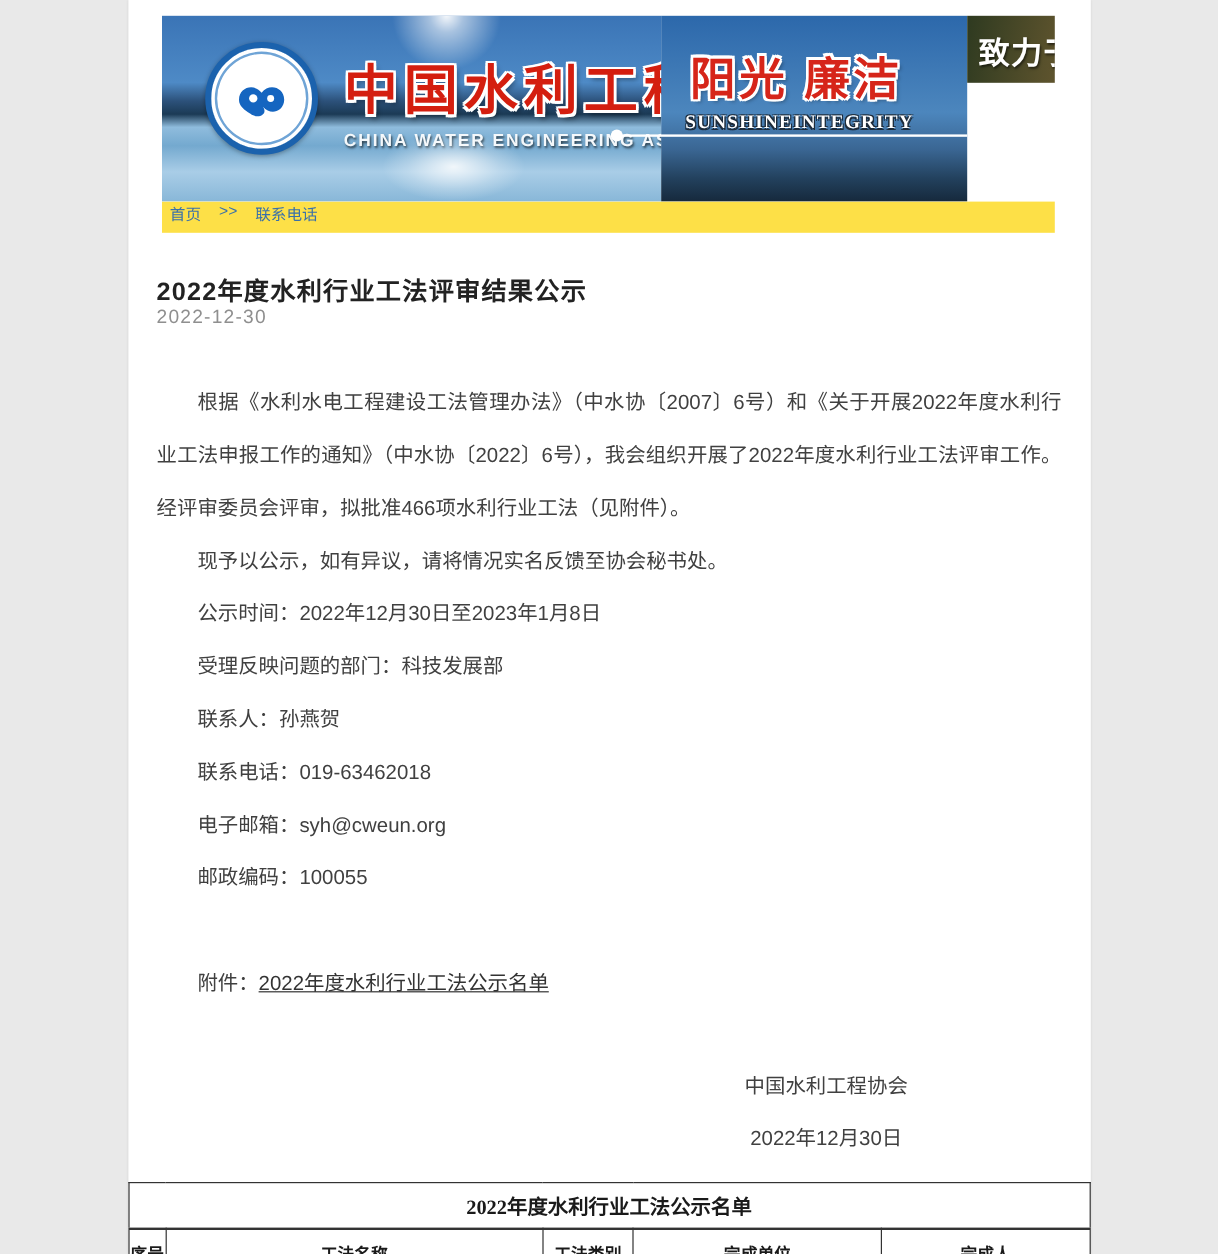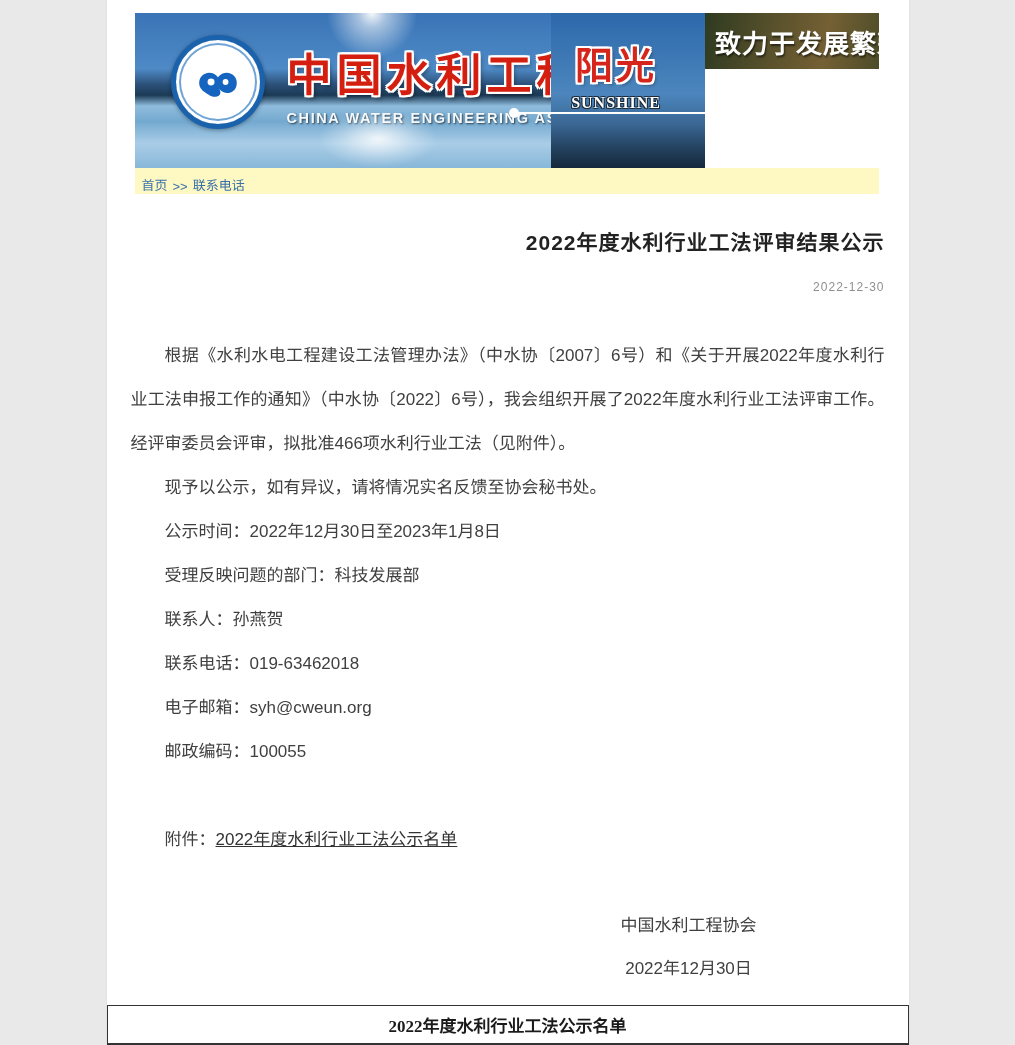--- a/index.html
+++ b/index.html
@@ -83,34 +83,34 @@
     display:flex; align-items:center;
   }
   .slogan {
     font-size:26px; font-weight:900; color:#fff; letter-spacing:1px;
     padding-left:10px; white-space:nowrap;
     text-shadow:1px 2px 2px rgba(0,0,0,.55);
   }
 
   
   .breadcrumb {
-    margin:0 30px 0 28px; height:26px; background:#fef9c3;
-    display:flex; align-items:flex-end; font-size:13px; gap:5px; padding-left:7px;
+    margin:0 30px 0 28px; height:26px; background:#fde047;
+    display:flex; align-items:flex-start; font-size:13px; gap:15px; padding-left:7px;
   }
   .breadcrumb a { color:#3a70a9; text-decoration:none; cursor:pointer; }
   .breadcrumb .sep { color:#3a70a9; }
 
   
   .article { padding:0 24px; }
   .article-title {
-    margin-top:32px; text-align:right;
+    margin-top:32px; text-align:left;
     font-size:21px; font-weight:700; color:#222; letter-spacing:1px;
   }
   .article-date {
-    margin-top:24px; text-align:right; font-size:12px; color:#8f8f8f; letter-spacing:1px;
+    text-align:left; font-size:16px; color:#8f8f8f; letter-spacing:1px;
   }
   .article-body { margin-top:40px; font-size:17px; color:#404040; }
   .para { text-indent:2em; line-height:44px; text-align:justify; }
   .attach-line { margin-top:44px; text-indent:2em; line-height:44px; }
   .attach-line a { color:#333; text-decoration:underline; cursor:pointer; }
   .signature {
     width:max-content; margin:42px 128px 0 auto; text-align:center;
     font-size:17px; color:#404040; line-height:43px;
   }
 
@@ -143,20 +143,24 @@
       <div class="org-title">
         <div class="org-cn">中国水利工程协会</div>
         <div class="org-en">CHINA WATER ENGINEERING ASSOCIATION</div>
       </div>
     </div>
     <div class="banner-right">
       <div class="banner-right-top">
         <div class="motto">
           <div class="motto-cn">阳光</div>
           <div class="motto-en">SUNSHINE</div>
+        </div>
+        <div class="motto">
+          <div class="motto-cn">廉洁</div>
+          <div class="motto-en">INTEGRITY</div>
         </div>
         <div class="banner-divider"></div>
       </div>
       <div class="banner-right-bottom">
         <div class="slogan">致力于发展繁荣水利事业的社会组织</div>
       </div>
     </div>
   </div>
 
   <div class="breadcrumb">

